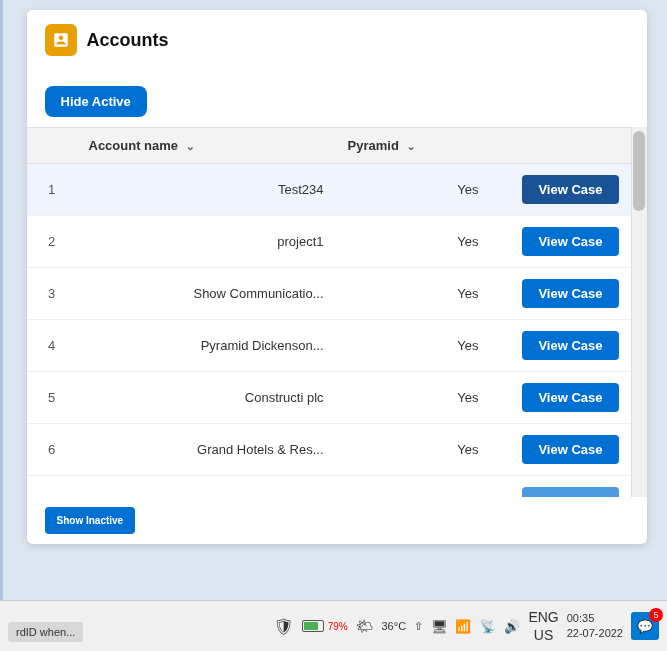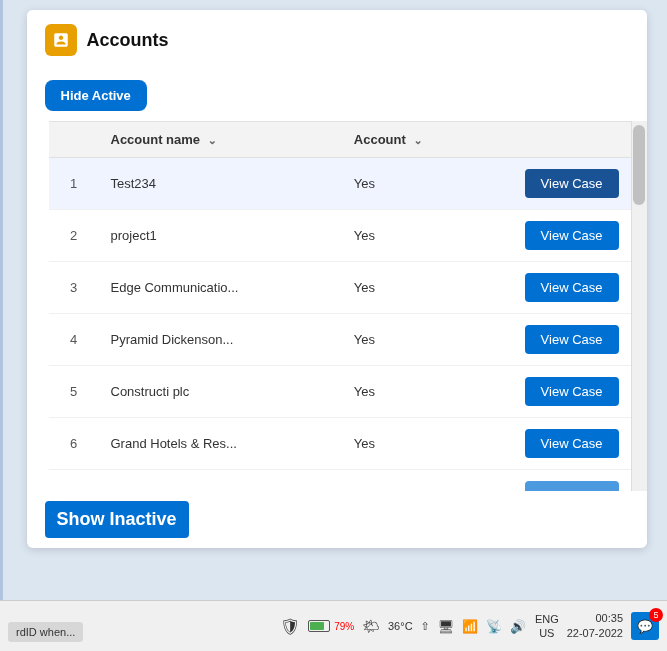--- a/index.html
+++ b/index.html
@@ -65,21 +65,21 @@
 
     .btn-hide-active {
       background: #0070d2;
       color: white;
       border: none;
       border-radius: 8px;
       padding: 8px 16px;
       font-size: 13px;
       font-weight: 600;
       cursor: pointer;
-      margin: 14px 18px 10px 18px;
+      margin: 20px 18px 10px 18px;
       display: inline-block;
     }
 
     table {
       width: 100%;
       border-collapse: collapse;
     }
 
     thead tr {
       background: #f3f3f3;
@@ -105,36 +105,37 @@
 
     th:first-child {
       width: 50px;
       text-align: center;
     }
 
     td {
       padding: 11px 12px;
       border-bottom: 1px solid #f0f0f0;
       color: #333;
+      text-align: right;
     }
 
     td:first-child {
       text-align: center;
       color: #555;
       width: 50px;
     }
 
     .btn-view-case {
       background: #0070d2;
       color: white;
       border: none;
       border-radius: 4px;
       padding: 7px 16px;
       font-size: 13px;
-      font-weight: 400;
+      font-weight: 700;
       cursor: pointer;
       white-space: nowrap;
     }
 
     .btn-view-case.active-row {
       background: #1a5296;
     }
 
     .action-col {
       text-align: right;
@@ -165,30 +166,29 @@
       height: 80px;
       background: #c0c0c0;
       border-radius: 6px;
     }
 
     .table-wrapper {
       overflow: hidden;
       max-height: 370px;
       padding-right: 16px;
       position: relative;
-      margin-left: 22px;
     }
 
     .btn-show-inactive {
       background: #0070d2;
       color: white;
       border: none;
       border-radius: 4px;
       padding: 8px 12px;
-      font-size: 18px;
+      font-size: 10px;
       font-weight: 600;
       cursor: pointer;
       margin: 10px 18px;
       display: inline-block;
     }
 
     
     .taskbar {
       position: absolute;
       bottom: 0;
@@ -222,21 +222,21 @@
 
     .taskbar-right {
       display: flex;
       align-items: center;
       gap: 8px;
       font-size: 11px;
       color: #333;
     }
 
     .taskbar-clock {
-      text-align: right;
+      text-align: left;
       font-size: 11px;
       line-height: 1.4;
     }
 
     .taskbar-chat {
       background: #0078d4;
       color: white;
       border-radius: 3px;
       width: 28px;
       height: 28px;
@@ -311,42 +311,42 @@
       <div class="table-wrapper">
         <table>
           <thead>
             <tr>
               <th></th>
               <th>
                 <span>Account name</span>
                 <span class="sort-icon">⌄</span>
               </th>
               <th>
-                <span>Account</span>
+                <span>Pyramid</span>
                 <span class="sort-icon">⌄</span>
               </th>
               <th class="action-col"></th>
             </tr>
           </thead>
           <tbody id="table-body">
           <tr style="background: rgb(240, 244, 255);">
                 <td>1</td>
                 <td>Test234</td>
                 <td>Yes</td>
                 <td class="action-col"><button class="btn-view-case active-row">View Case</button></td>
               </tr>
               <tr>
                 <td>2</td>
                 <td>project1</td>
                 <td>Yes</td>
                 <td class="action-col"><button class="btn-view-case">View Case</button></td>
               </tr>
               <tr>
                 <td>3</td>
-                <td>Edge Communicatio...</td>
+                <td>Show Communicatio...</td>
                 <td>Yes</td>
                 <td class="action-col"><button class="btn-view-case">View Case</button></td>
               </tr>
               <tr>
                 <td>4</td>
                 <td>Pyramid Dickenson...</td>
                 <td>Yes</td>
                 <td class="action-col"><button class="btn-view-case">View Case</button></td>
               </tr>
               <tr>
@@ -399,21 +399,21 @@
     <span style="font-size:14px;">🌤</span>
     <span>36°C</span>
 
     <span>⇧</span>
 
     <span style="font-size:13px;">🖥</span>
     <span style="font-size:13px;">📶</span>
     <span style="font-size:13px;">📡</span>
     <span style="font-size:13px;">🔊</span>
 
-    <div style="text-align:center;font-size:11px;line-height:1.3;">
+    <div style="text-align:center;font-size:14px;line-height:1.3;">
       <div>ENG</div>
       <div>US</div>
     </div>
 
     <div class="taskbar-clock">
       <div>00:35</div>
       <div>22-07-2022</div>
     </div>
 
     <div class="taskbar-chat">

